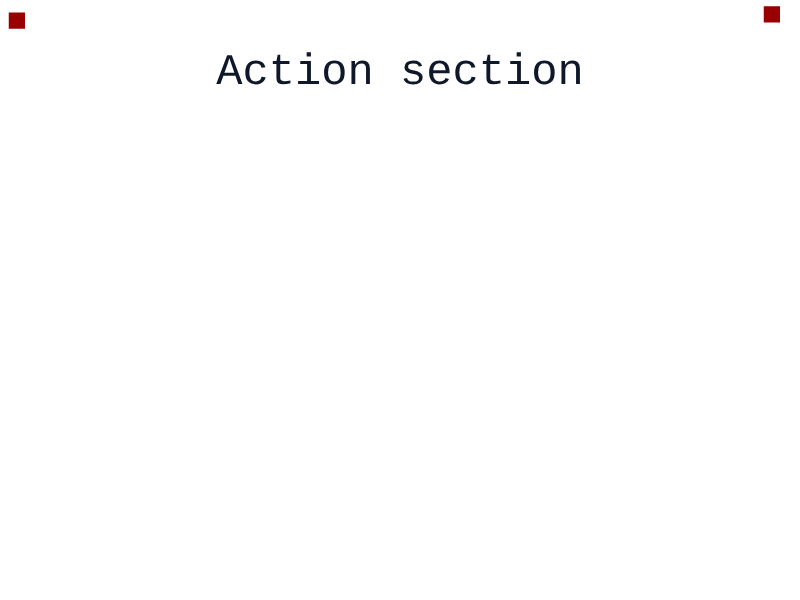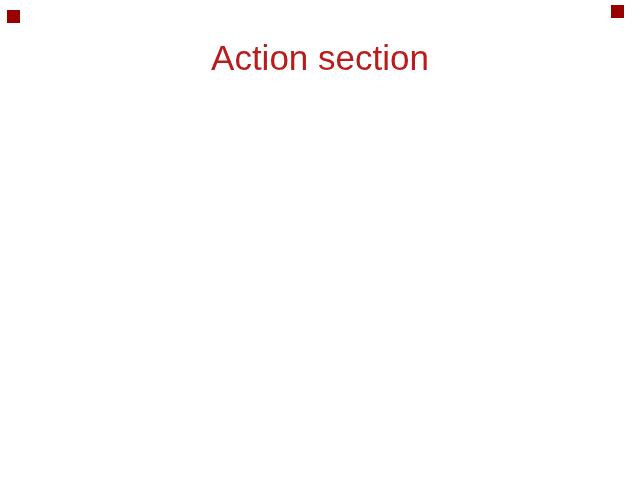--- a/index.html
+++ b/index.html
@@ -6,22 +6,22 @@
     margin: 0;
     padding: 0;
     background: #ffffff;
   }
   #slide {
     position: relative;
     width: 640px;
     height: 364px;
     background: #ffffff;
     overflow: hidden;
-    font-family: Liberation Sans, sans-serif;
-    color: #b91c1c;
+    font-family: Liberation Mono, monospace;
+    color: #0f172a;
   }
   #title {
     position: absolute;
     top: 36px;
     left: 0;
     width: 640px;
     text-align: center;
     font-size: 35px;
     line-height: 44px;
     font-weight: 400;

